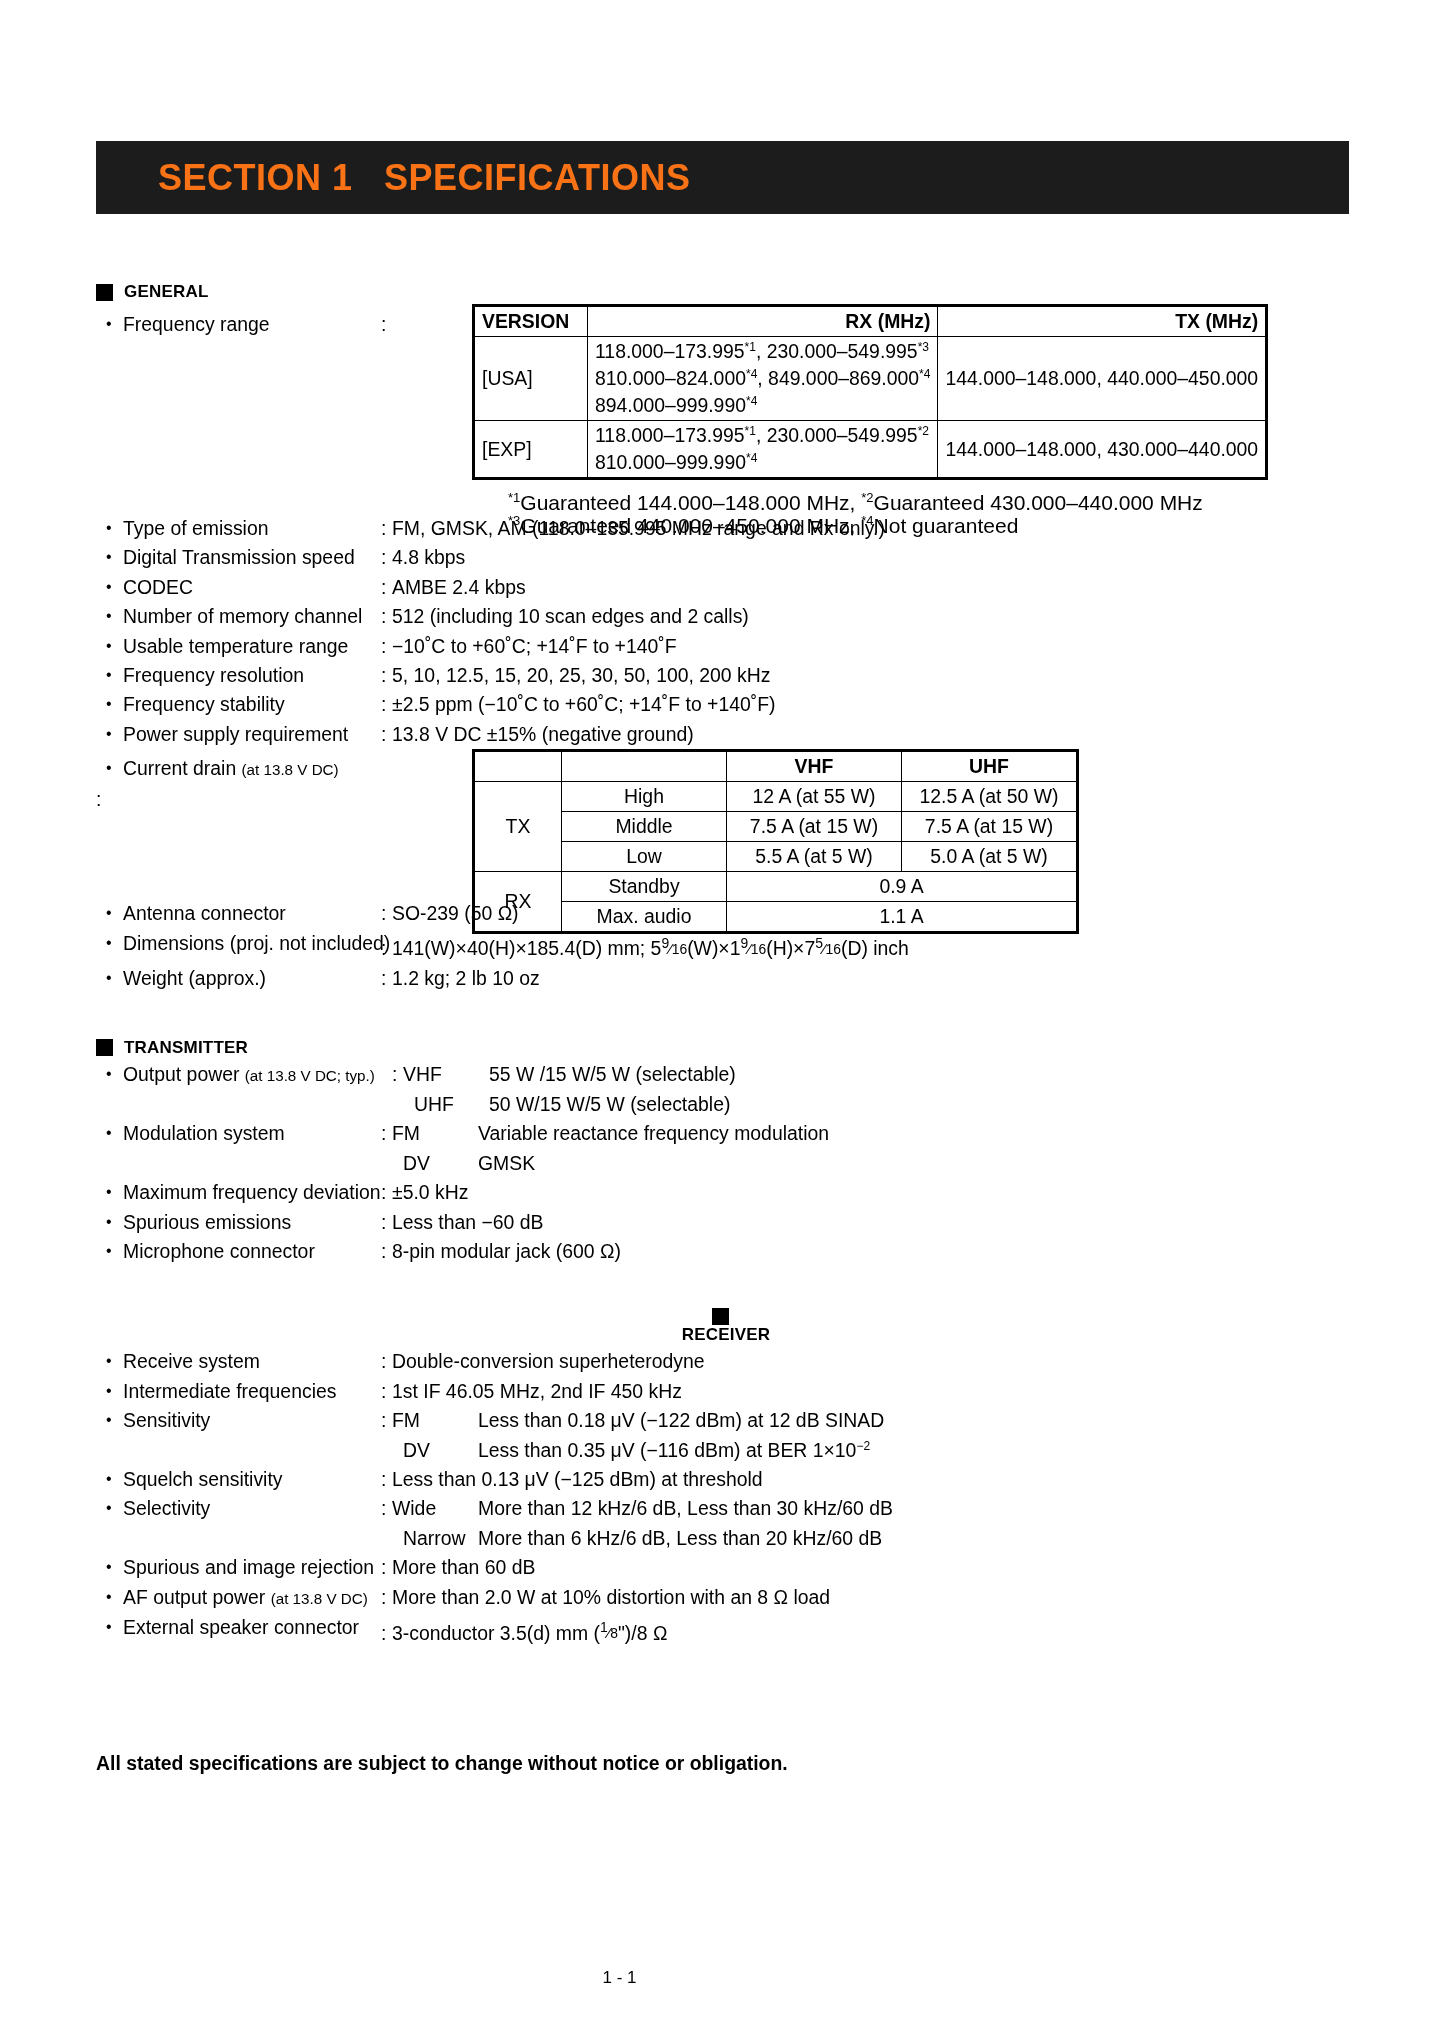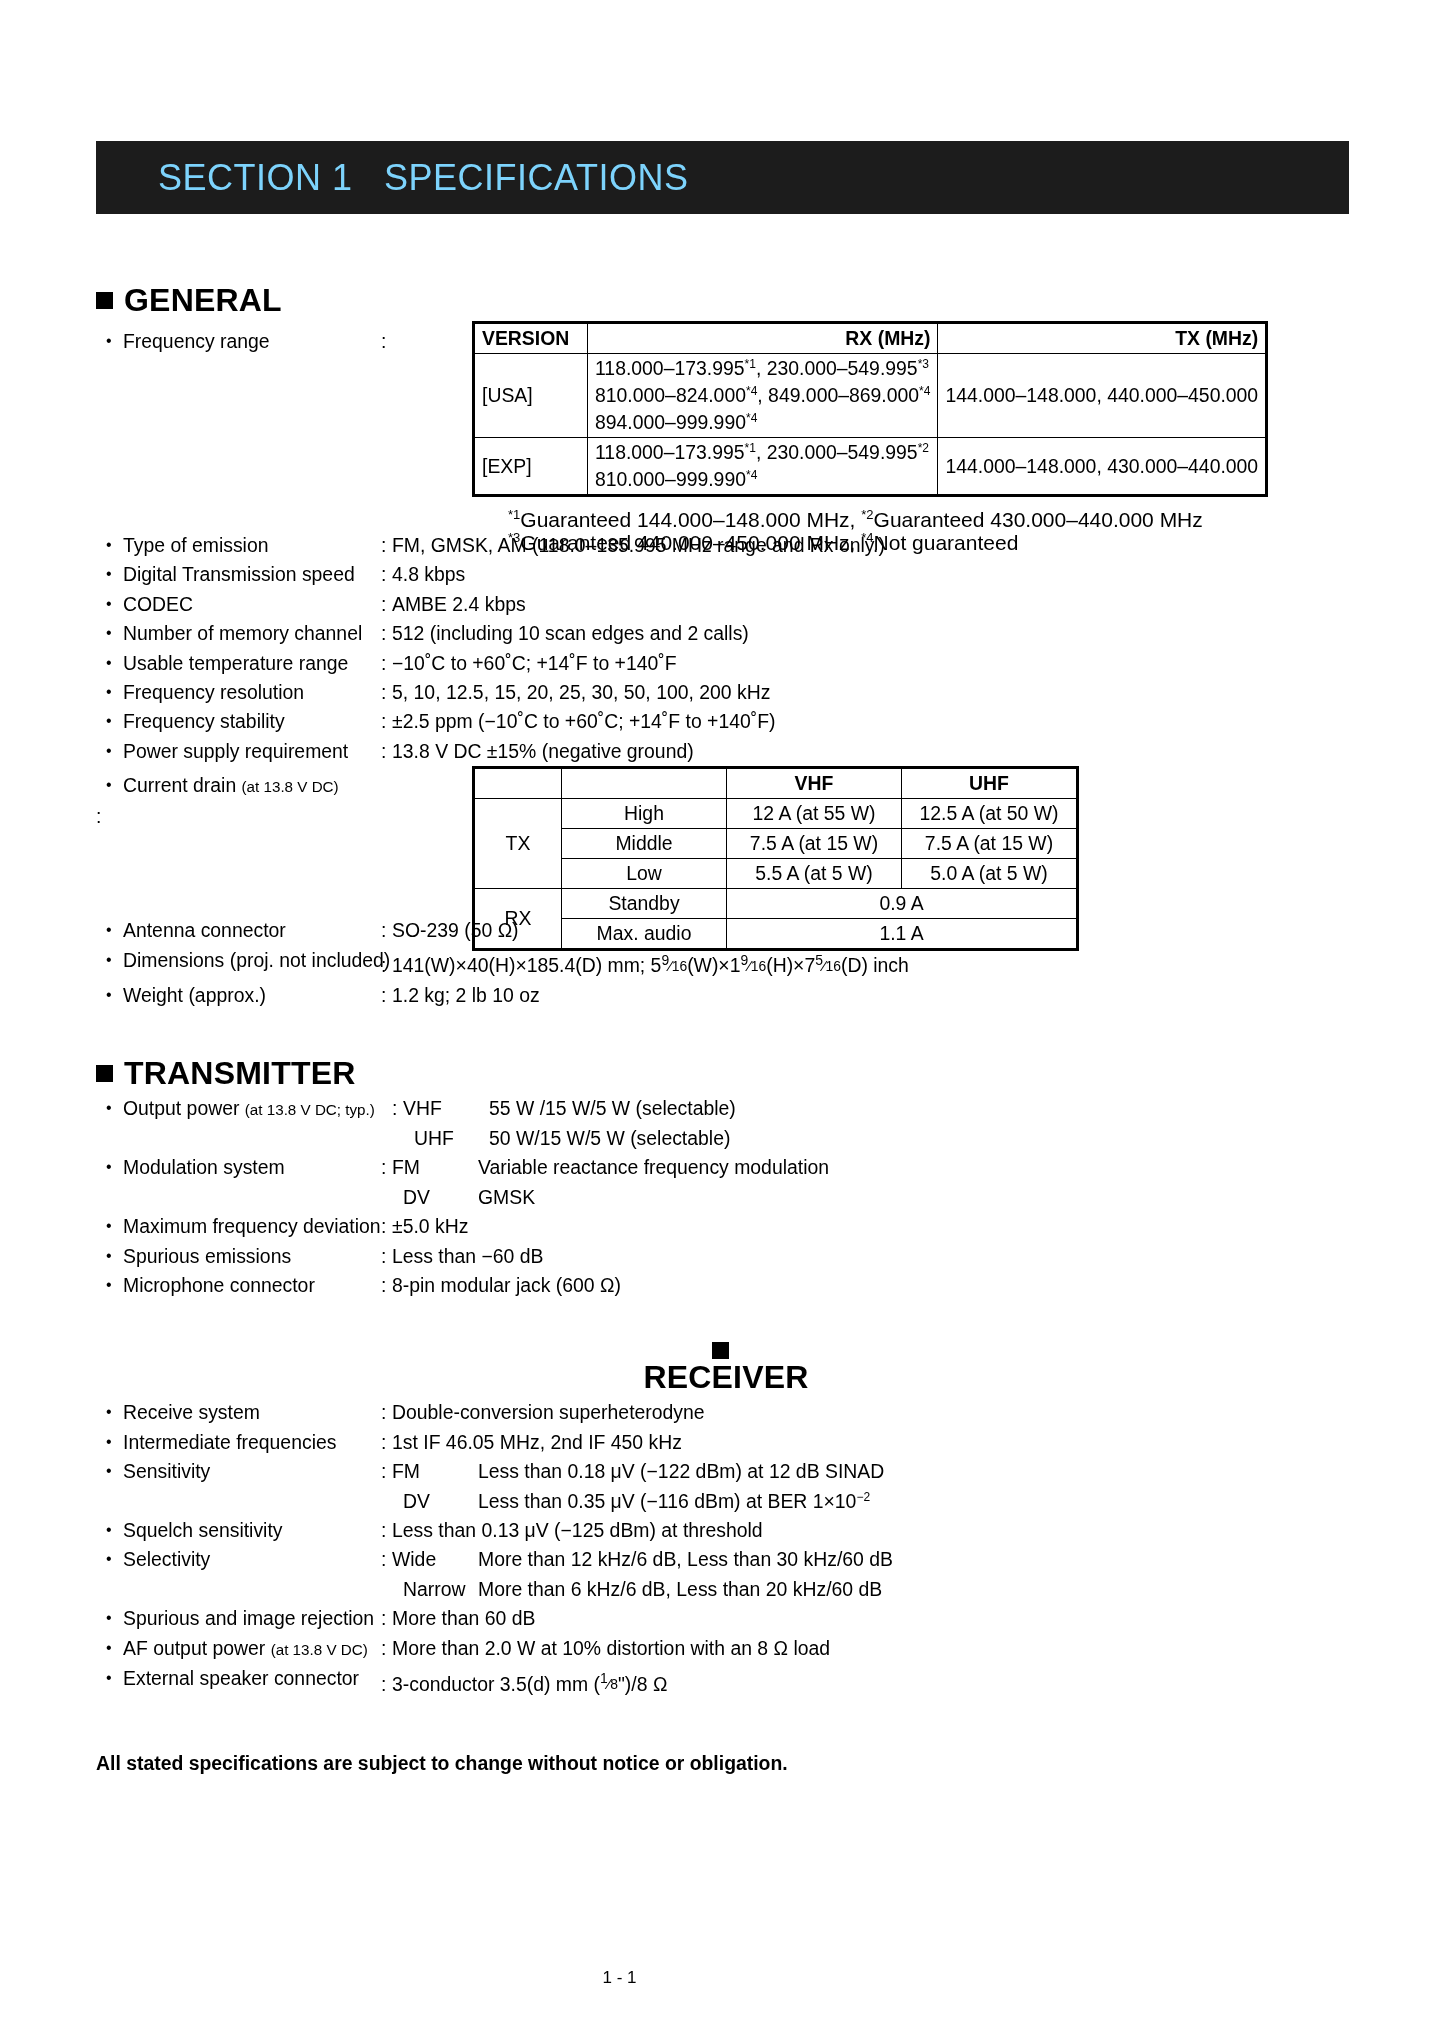--- a/index.html
+++ b/index.html
@@ -28,41 +28,41 @@
     position: absolute;
     left: 96px;
     top: 141px;
     width: 1253px;
     height: 73px;
     background: #1c1c1c;
     display: flex;
     align-items: center;
   }
   .banner-text {
-    color: #7dd3fc;
+    color: #f97316;
     font-size: 36px;
-    font-weight: normal;
+    font-weight: bold;
     letter-spacing: 0.5px;
     margin-left: 62px;
     white-space: pre;
   }
 
   
   .content {
     position: absolute;
     left: 96px;
     top: 282px;
     width: 1260px;
   }
 
   
   .group-head {
     display: flex;
     align-items: center;
-    font-size: 32px;
+    font-size: 17px;
     font-weight: bold;
     margin: 0;
     letter-spacing: 0.2px;
   }
   .group-head .sq {
     display: inline-block;
     width: 17px;
     height: 17px;
     background: #000;
     margin-right: 11px;

